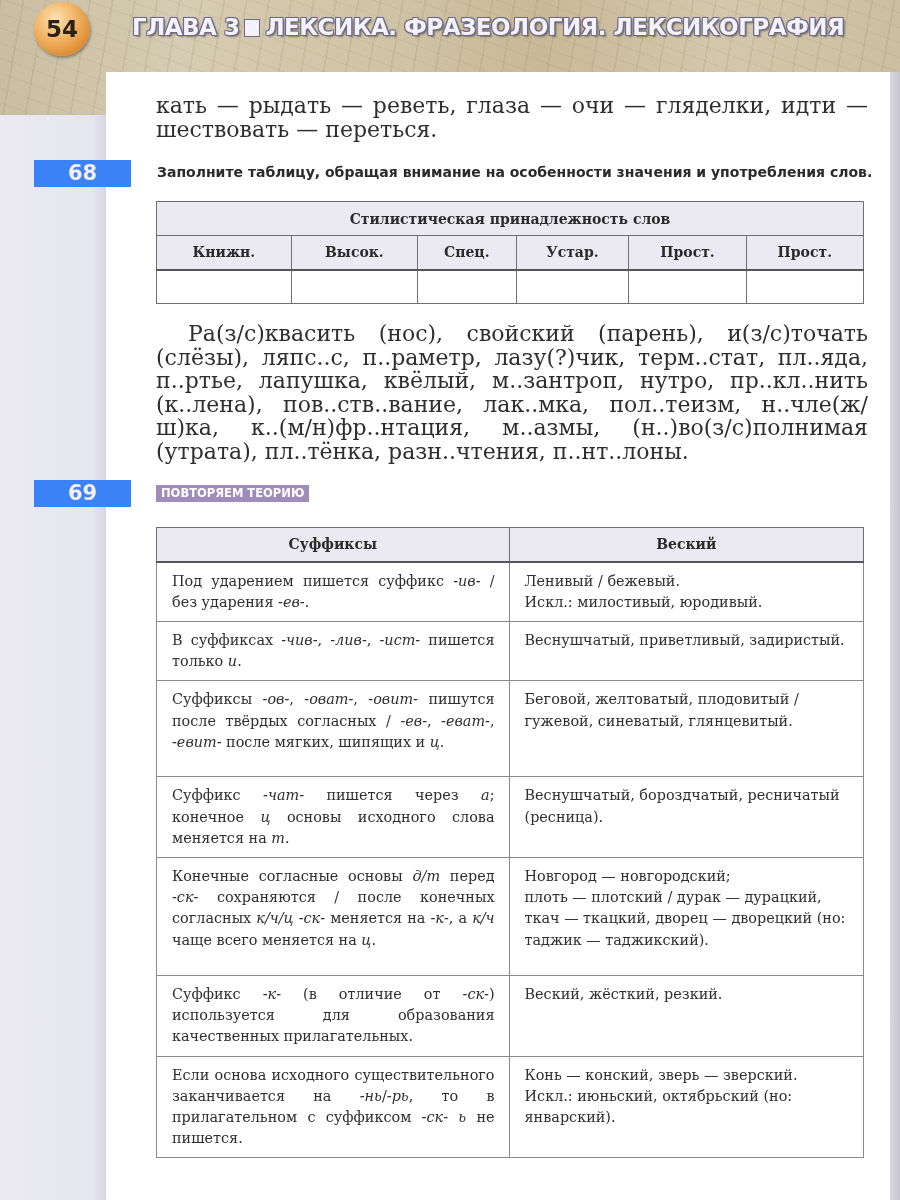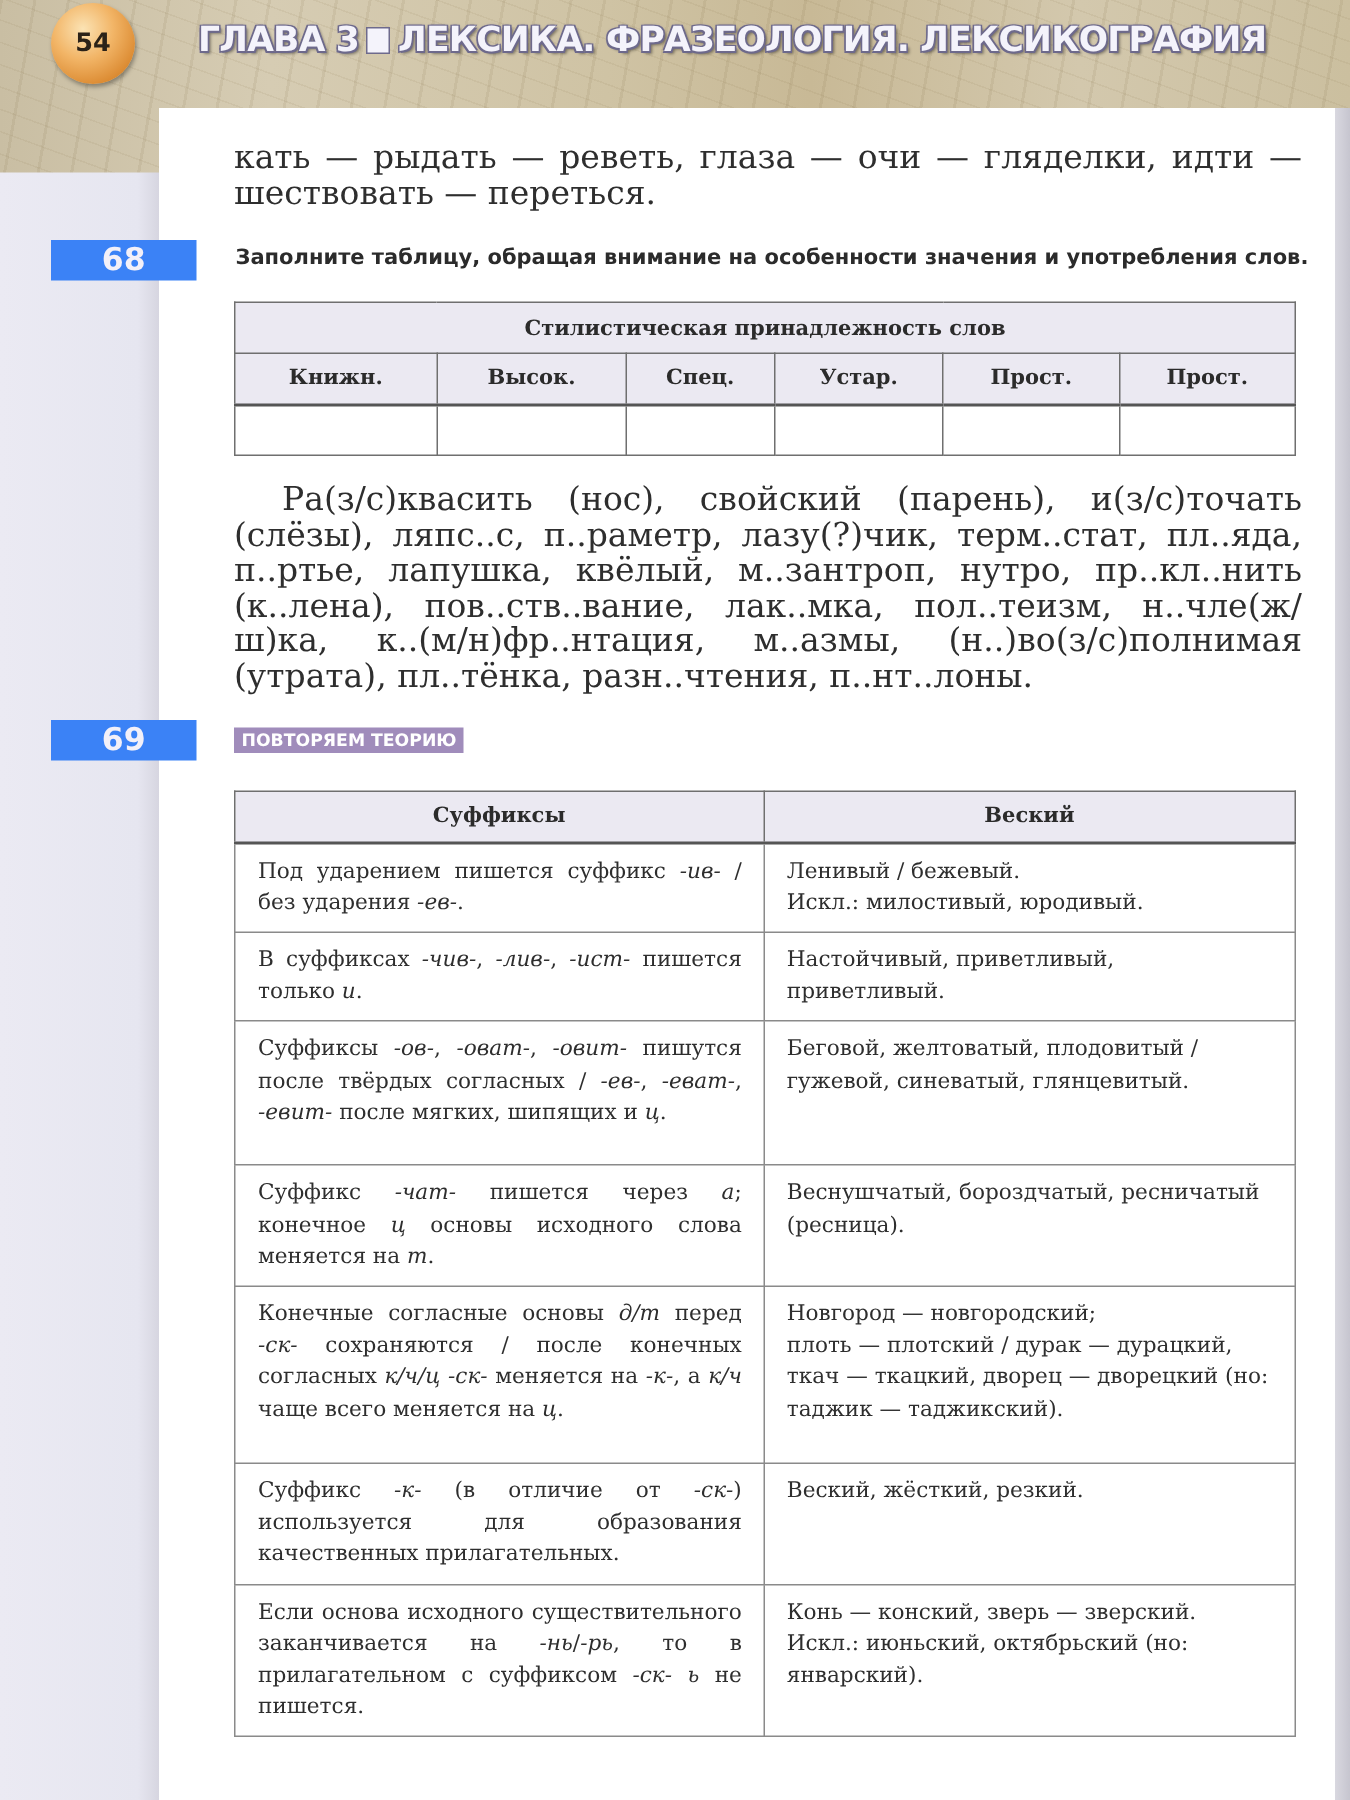--- a/index.html
+++ b/index.html
@@ -22,21 +22,21 @@
       repeating-linear-gradient(100deg, rgba(120,100,60,0.10) 0 2px, transparent 2px 22px),
       repeating-linear-gradient(20deg, rgba(140,120,80,0.10) 0 1px, transparent 1px 14px),
       linear-gradient(90deg, #c9bea3 0%, #d6ccb3 20%, #cfc3a4 45%, #c8b996 60%, #d3c8ad 80%, #cbbf9f 100%);
   }
   .page-badge {
     position: absolute; left: 34px; top: 2px; width: 56px; height: 54px;
     border-radius: 50%;
     background: radial-gradient(circle at 38% 32%, #fbe3b4 0%, #f2b567 40%, #d9862c 80%, #b96a18 100%);
     box-shadow: 1px 2px 3px rgba(0,0,0,0.35);
     display: flex; align-items: center; justify-content: center;
-    font-family: "DejaVu Sans", sans-serif; font-weight: bold; font-size: 17px; color: #2b2218;
+    font-family: "DejaVu Sans", sans-serif; font-weight: bold; font-size: 23px; color: #2b2218;
   }
   .chapter-title {
     position: absolute; left: 132px; top: 14px;
     font-family: "DejaVu Sans", sans-serif; font-weight: bold; font-size: 23px;
     letter-spacing: -0.5px; color: #f4f3fb;
     text-shadow: 0 0 2px #6e6a8c, 1px 1px 0 #6e6a8c, -1px -1px 0 #6e6a8c, 1px -1px 0 #6e6a8c, -1px 1px 0 #6e6a8c, 2px 2px 2px rgba(0,0,0,0.4);
     white-space: nowrap;
   }
   .chapter-title .sq {
     display: inline-block; width: 14px; height: 16px; background: #f4f3fb;
@@ -169,21 +169,21 @@
     <th>Веский</th>
   </tr>
   </tbody>
     <tbody id="suffix-body">
       <tr class="r1">
         <td class="c1">Под ударением пишется суффикс <i>-ив-</i> / без ударения <i>-ев-</i>.</td>
         <td class="c2">Ленивый / бежевый.<br>Искл.: милостивый, юродивый.</td>
       </tr>
       <tr class="r2">
         <td class="c1">В суффиксах <i>-чив-</i>, <i>-лив-</i>, <i>-ист-</i> пишется только <i>и</i>.</td>
-        <td class="c2">Настойчивый, приветливый, приветливый.</td>
+        <td class="c2">Веснушчатый, приветливый, задиристый.</td>
       </tr>
       <tr class="r3">
         <td class="c1">Суффиксы <i>-ов-</i>, <i>-оват-</i>, <i>-овит-</i> пишутся после твёрдых согласных / <i>-ев-</i>, <i>-еват-</i>, <i>-евит-</i> после мягких, шипящих и <i>ц</i>.</td>
         <td class="c2">Беговой, желтоватый, плодовитый / гужевой, синеватый, глянцевитый.</td>
       </tr>
       <tr class="r4">
         <td class="c1">Суффикс <i>-чат-</i> пишется через <i>а</i>; конечное <i>ц</i> основы исходного слова меняется на <i>т</i>.</td>
         <td class="c2">Веснушчатый, бороздчатый, ресничатый (ресница).</td>
       </tr>
       <tr class="r5">

